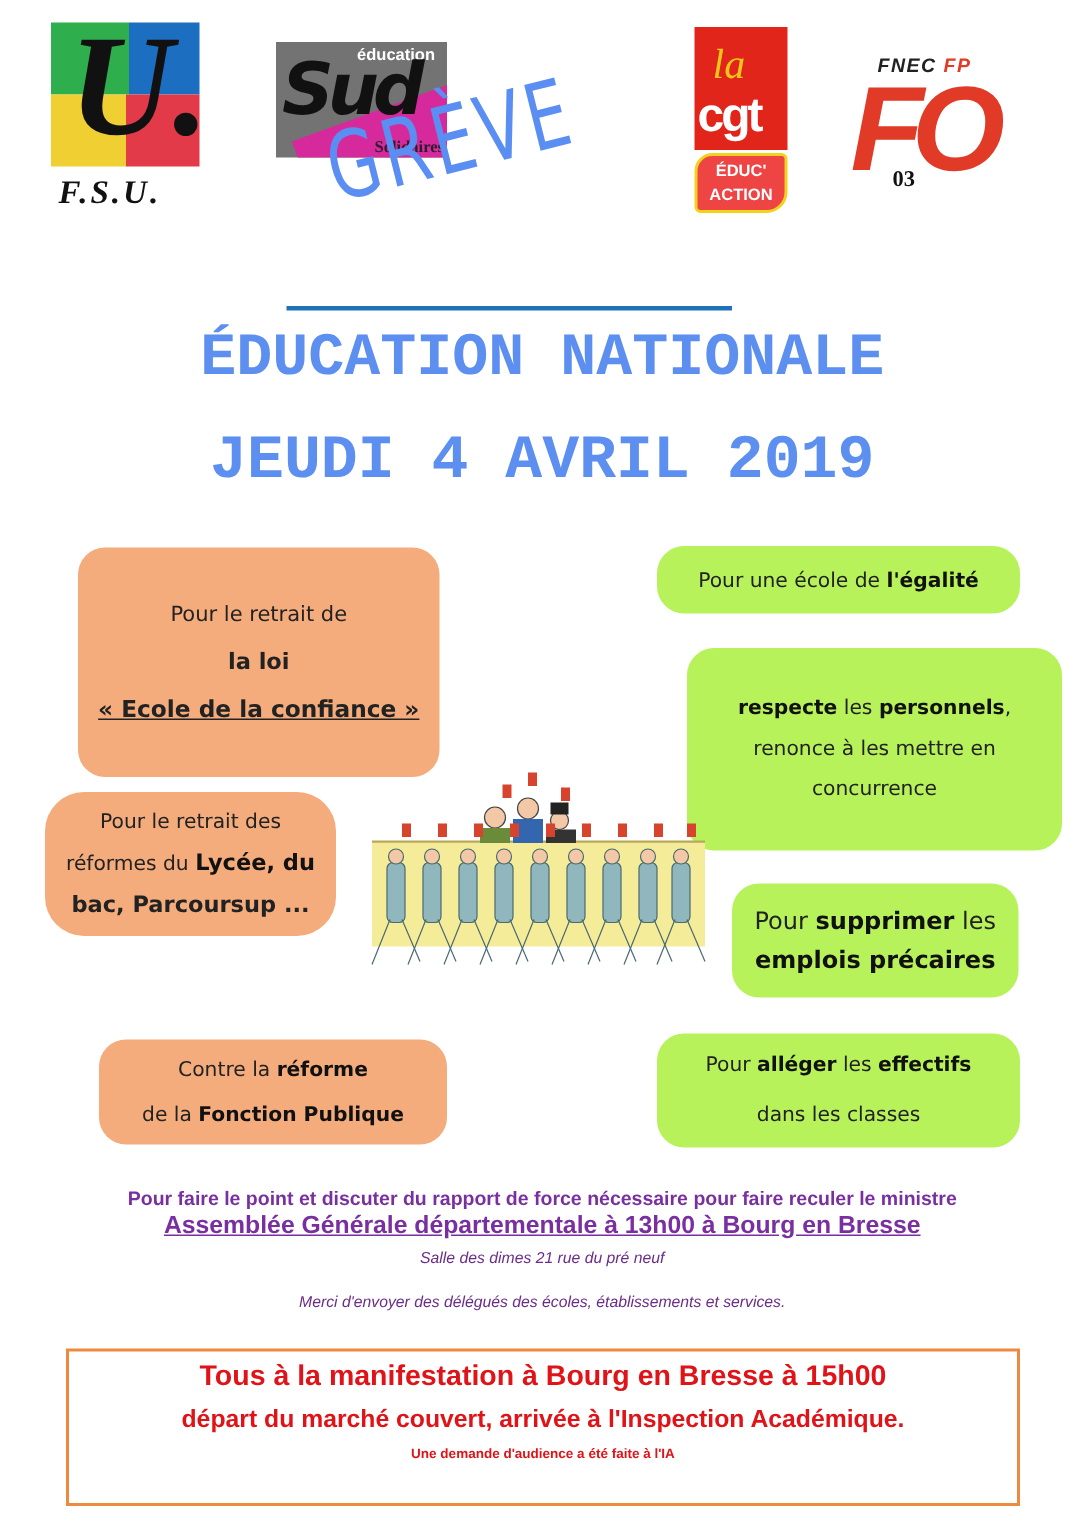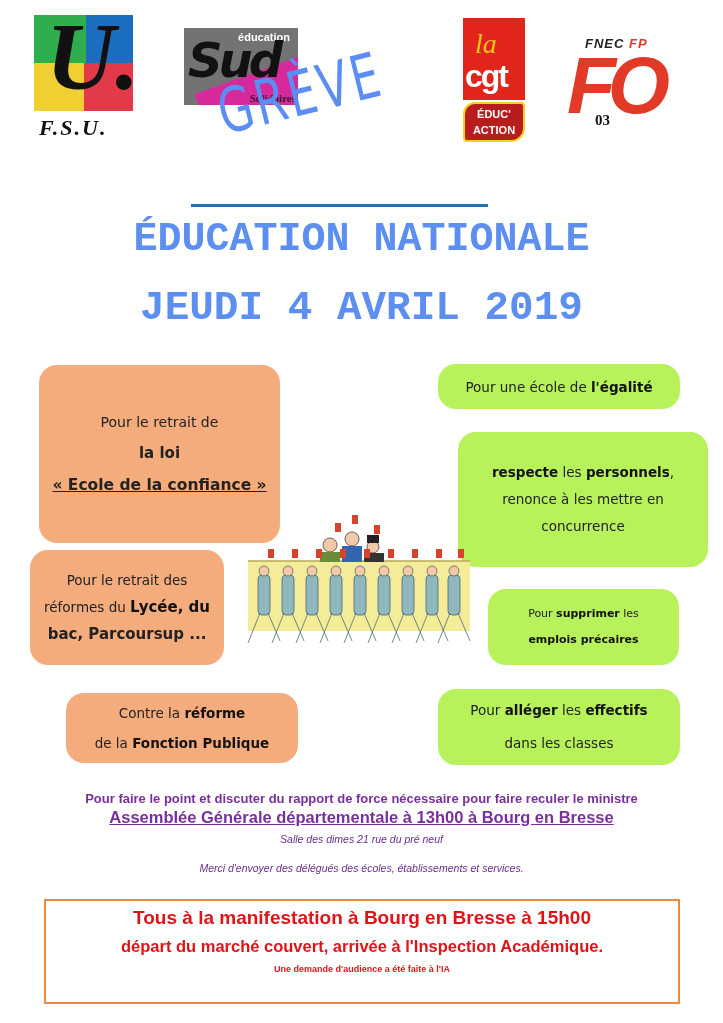--- a/index.html
+++ b/index.html
@@ -20,21 +20,21 @@
   .sud { left: 184px; top: 28px; width: 114px; height: 77px; background: #737373; overflow: hidden; }
   .sud .pink { position: absolute; left: 20px; top: 40px; width: 140px; height: 80px; background: #d62a9c; transform: rotate(-20deg); }
   .sud .edu { position: absolute; right: 8px; top: 3px; font-size: 11px; color: #fff; font-weight: bold; }
   .sud .word { position: absolute; left: 4px; top: 8px; font-family: "DejaVu Sans", sans-serif; font-weight: bold; font-style: italic; font-size: 48px; color: #111; letter-spacing: -4px; line-height: 1; }
   .sud .sol { position: absolute; right: 2px; bottom: 1px; font-family: "Liberation Serif", serif; font-weight: bold; font-size: 11px; color: #2b1d2e; }
 
   .cgt { left: 463px; top: 18px; width: 62px; height: 126px; }
   .cgt .red { position: absolute; left: 0; top: 0; width: 62px; height: 82px; background: #e1251b; }
   .cgt .la { position: absolute; left: 12px; top: 10px; font-family: "Liberation Serif", serif; font-style: italic; font-size: 28px; color: #f6c51a; }
   .cgt .word { position: absolute; left: 2px; top: 42px; font-weight: bold; font-size: 32px; color: #fff; letter-spacing: -2px; line-height: 1; }
-  .cgt .edu { position: absolute; left: 0; top: 84px; width: 62px; height: 40px; background: #b91c1c; border-radius: 12px 4px 14px 4px; border: 2px solid #f3d21b; color: #fff; font-size: 11px; font-weight: bold; text-align: center; line-height: 16px; padding-top: 2px; }
+  .cgt .edu { position: absolute; left: 0; top: 84px; width: 62px; height: 40px; background: #ef4444; border-radius: 12px 4px 14px 4px; border: 2px solid #f3d21b; color: #fff; font-size: 11px; font-weight: bold; text-align: center; line-height: 16px; padding-top: 2px; }
 
   .fo { left: 565px; top: 36px; width: 110px; height: 100px; }
   .fo .fnec { position: absolute; left: 20px; top: 0; font-size: 13px; font-weight: bold; font-style: italic; color: #222; letter-spacing: 1px; }
   .fo .fnec span { color: #e13a26; }
   .fo .word { position: absolute; left: 2px; top: 10px; font-weight: bold; font-style: italic; font-size: 80px; color: #e13a26; letter-spacing: -8px; line-height: 1; }
   .fo .num { position: absolute; left: 30px; top: 76px; font-family: "Liberation Serif", serif; font-weight: bold; font-size: 15px; color: #111; }
 
   
   .greve { left: 228px; top: 76px; font-family: "DejaVu Sans", sans-serif; font-size: 62px; color: #5b8ef2; letter-spacing: 4px; transform: rotate(-14deg); transform-origin: left bottom; font-weight: normal; transform-box: border-box; }
   .greve span { display: inline-block; transform: scaleX(0.72); transform-origin: left; }
@@ -43,33 +43,33 @@
   .h1 { top: 217px; font-size: 40px; }
   .h2 { top: 285px; font-size: 41px; }
 
   
   .box { position: absolute; border-radius: 18px; display: flex; flex-direction: column; justify-content: center; align-items: center; text-align: center; font-family: "DejaVu Sans", sans-serif; color: #222; }
   .orange { background: #f4ac7c; }
   .green { background: #b8f25a; }
   .box .ln { display: block; }
   .box b { color: #111; }
 
-  .b1 { left: 39px; top: 365px; width: 241px; height: 178px; align-items: center; }
+  .b1 { left: 52px; top: 365px; width: 241px; height: 153px; align-items: center; }
   .b1 .l1 { font-size: 14px; margin-bottom: 14px; }
   .b1 .l2 { font-size: 15px; font-weight: bold; margin-bottom: 14px; }
   .b1 .l3 { font-size: 15.5px; font-weight: bold; text-decoration: underline; }
 
-  .b2 { left: 30px; top: 550px; width: 194px; height: 115px; font-size: 13.5px; line-height: 27px; }
+  .b2 { left: 30px; top: 528px; width: 194px; height: 96px; font-size: 13.5px; line-height: 27px; border-radius: 26px; }
   .b2 .big { font-size: 15px; font-weight: bold; }
 
   .b3 { left: 66px; top: 693px; width: 232px; height: 70px; font-size: 13.5px; line-height: 30px; }
 
   .g1 { left: 438px; top: 364px; width: 242px; height: 45px; font-size: 13.5px; }
   .g2 { left: 458px; top: 432px; width: 250px; height: 135px; font-size: 13.5px; line-height: 27px; }
-  .g3 { left: 488px; top: 589px; width: 191px; height: 76px; font-size: 11px; line-height: 26px; }
+  .g3 { left: 488px; top: 589px; width: 191px; height: 76px; font-size: 16px; line-height: 26px; }
   .g4 { left: 438px; top: 689px; width: 242px; height: 76px; font-size: 13.5px; line-height: 33px; }
 
   
   .cartoon { left: 240px; top: 503px; width: 235px; height: 158px; }
 
   
   .info { left: 0; width: 723px; text-align: center; color: #7a2fa0; }
   .i1 { top: 791px; font-size: 13px; font-weight: bold; }
   .i2 { top: 808px; font-size: 16.5px; font-weight: bold; text-decoration: underline; }
   .i3 { top: 833px; font-size: 10.5px; font-style: italic; color: #6b2c8a; }

